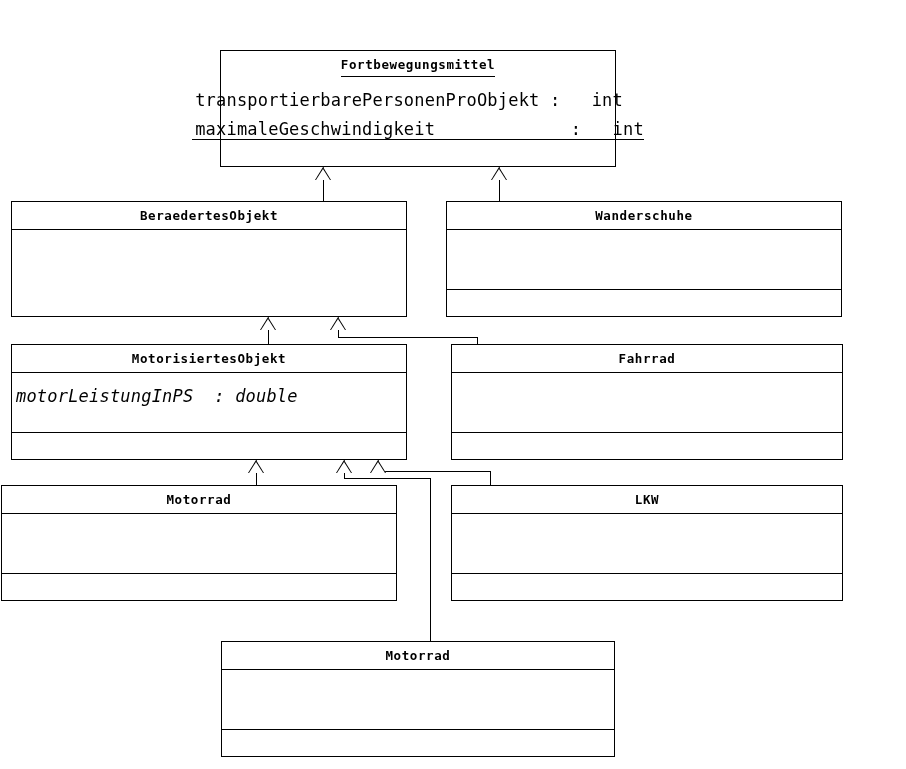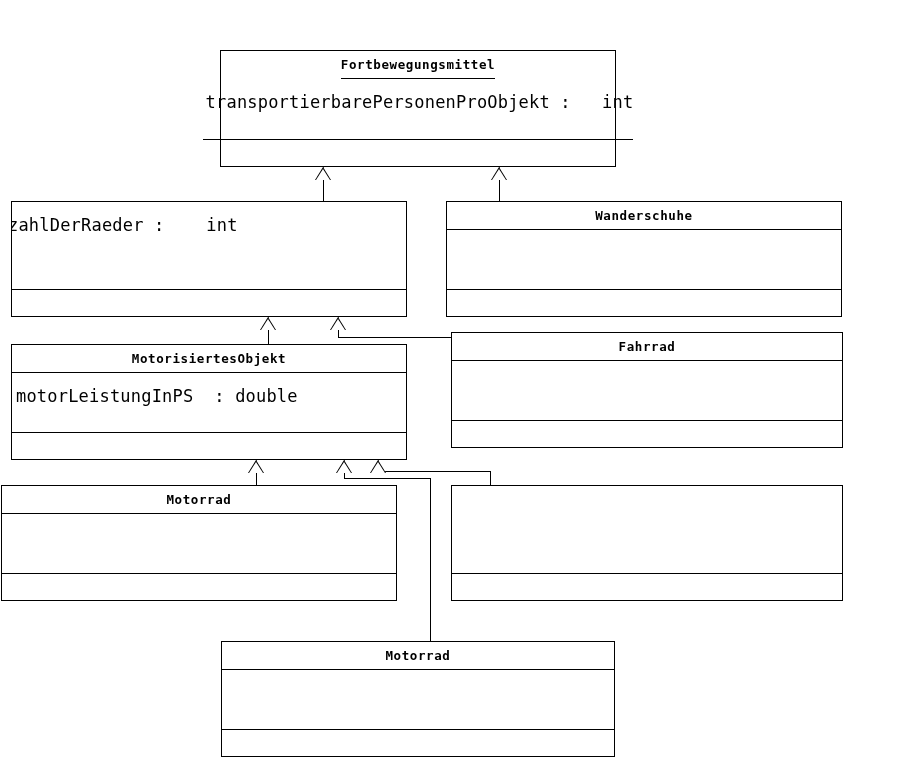--- a/index.html
+++ b/index.html
@@ -145,58 +145,58 @@
       <i class="tri-inner"></i>
     </div>
   <div class="tri" style="left:370px; top:460px;">
       <i class="tri-inner"></i>
     </div>
 
   <div class="uml-class" style="left:220px; top:50px; width:396px; height:117px;align-items:center;">
     <div class="uml-name">Fortbewegungsmittel</div>
     <div class="uml-attrs">
       <div class="uml-attr">transportierbarePersonenProObjekt :   int</div>
+      <div class="uml-attr">maximaleGeschwindigkeit             :   int</div>
     </div>
     <div class="uml-ops"></div>
   </div>
 
   <div class="uml-class" style="left:11px; top:201px; width:396px; height:116px;">
-    <div class="uml-attrs">
-      <div class="uml-attr" style="margin-left:-11px;">zahlDerRaeder :    int</div>
-    </div>
+    <div class="uml-name">BeraedertesObjekt</div>
     <div class="uml-ops"></div>
   </div>
 
   <div class="uml-class" style="left:446px; top:201px; width:396px; height:116px;">
     <div class="uml-name">Wanderschuhe</div>
     <div class="uml-attrs"></div>
     <div class="uml-ops"></div>
   </div>
 
   <div class="uml-class" style="left:11px; top:344px; width:396px; height:116px;">
     <div class="uml-name">MotorisiertesObjekt</div>
     <div class="uml-attrs">
-      <div class="uml-attr" style="margin-left:-3px;">motorLeistungInPS  : double</div>
-    </div>
-    <div class="uml-ops"></div>
-  </div>
-
-  <div class="uml-class" style="left:451px; top:332px; width:392px; height:116px;">
+      <div class="uml-attr" style="margin-left:-3px;font-style:italic;">motorLeistungInPS  : double</div>
+    </div>
+    <div class="uml-ops"></div>
+  </div>
+
+  <div class="uml-class" style="left:451px; top:344px; width:392px; height:116px;">
     <div class="uml-name">Fahrrad</div>
     <div class="uml-attrs"></div>
     <div class="uml-ops"></div>
   </div>
 
   <div class="uml-class" style="left:1px; top:485px; width:396px; height:116px;">
     <div class="uml-name">Motorrad</div>
     <div class="uml-attrs"></div>
     <div class="uml-ops"></div>
   </div>
 
   <div class="uml-class" style="left:451px; top:485px; width:392px; height:116px;">
+    <div class="uml-name">LKW</div>
     <div class="uml-attrs"></div>
     <div class="uml-ops"></div>
   </div>
 
   <div class="uml-class" style="left:221px; top:641px; width:394px; height:116px;">
     <div class="uml-name">Motorrad</div>
     <div class="uml-attrs"></div>
     <div class="uml-ops"></div>
   </div>
 

